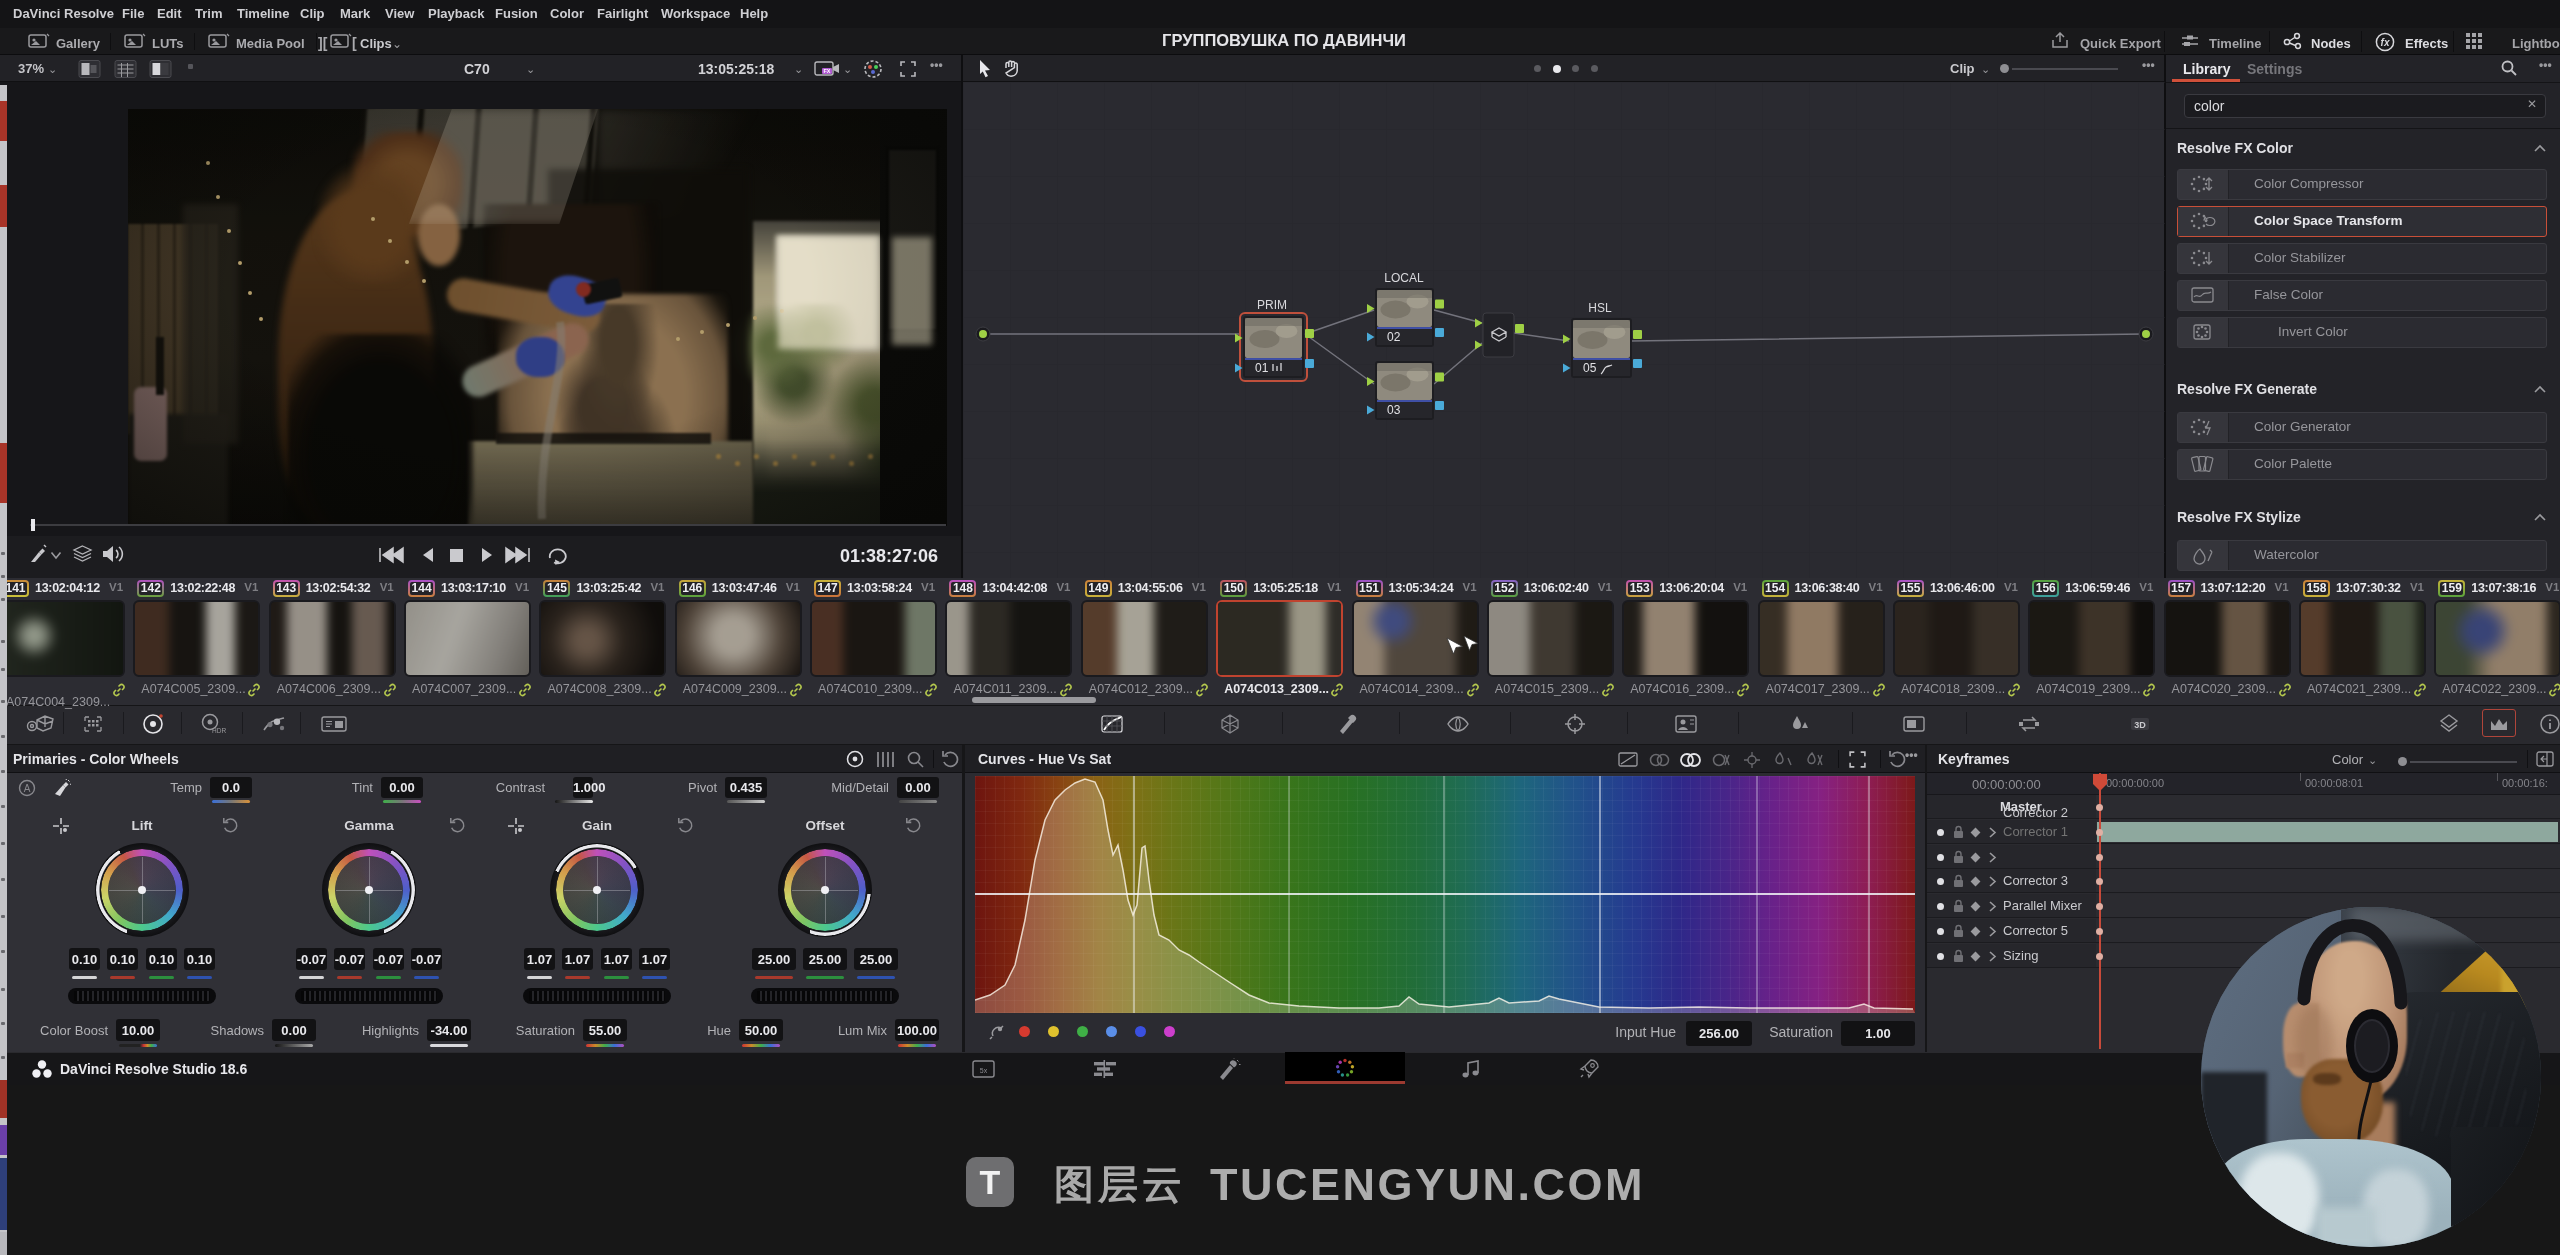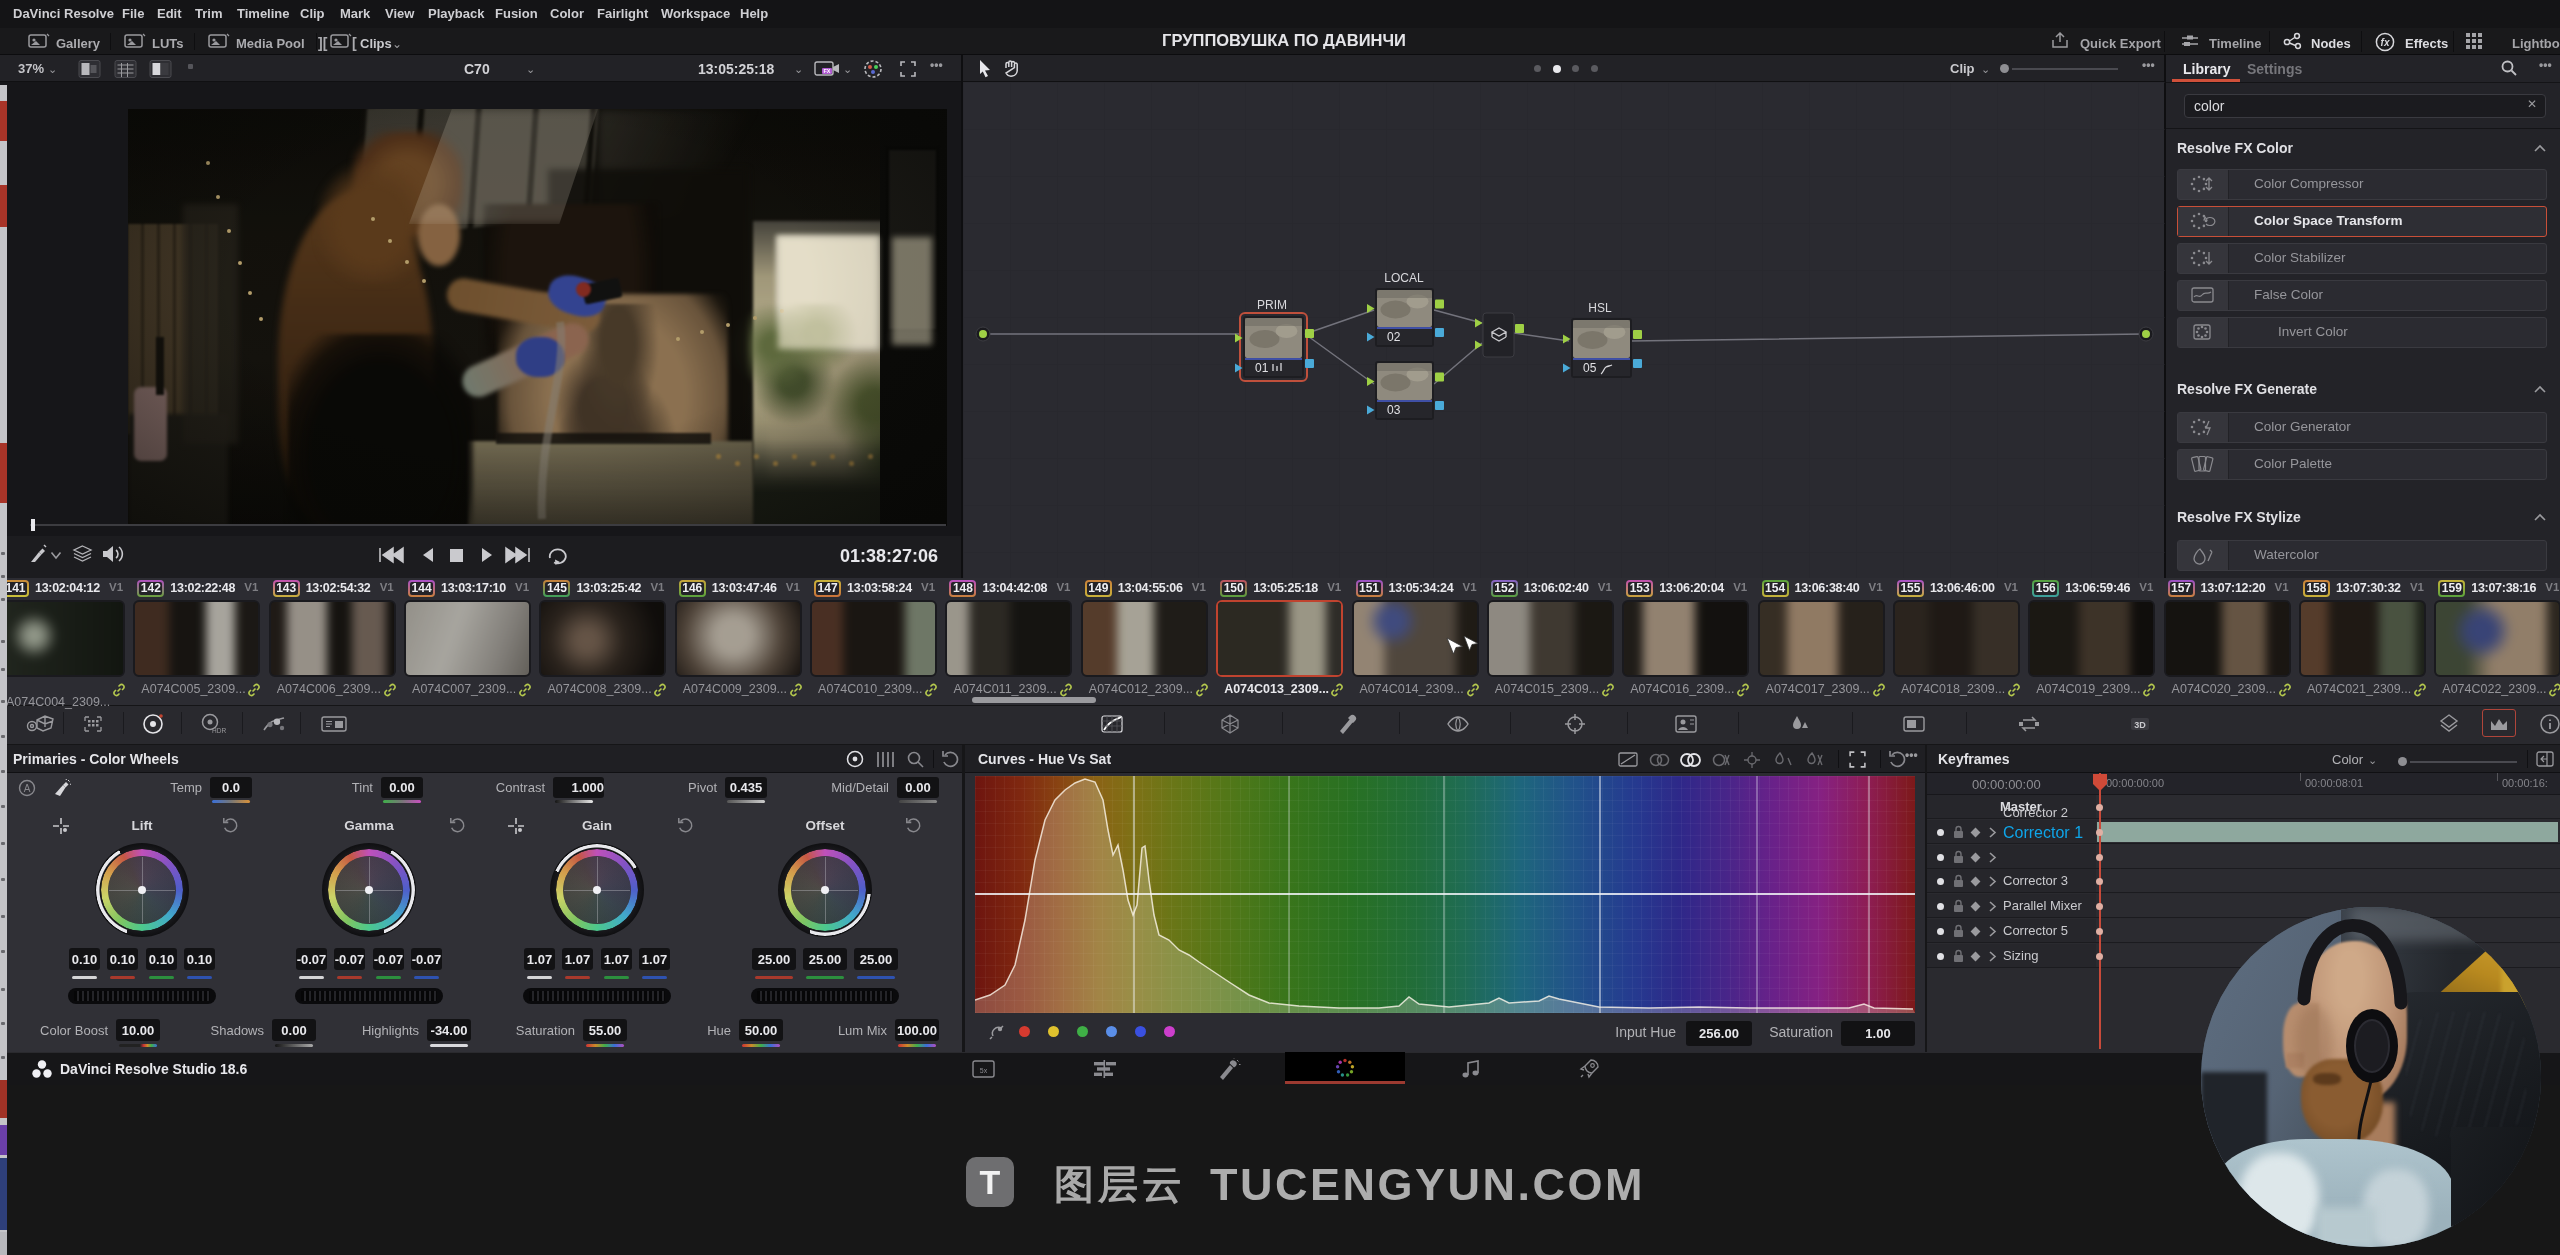--- a/index.html
+++ b/index.html
@@ -860,21 +860,21 @@
 <div class="vbox" style="left:210px;top:777px;width:42px;height:21px;">
       <div style="padding-top:3px">0.0</div>
     </div>
 <div class="abs" style="left:212px;top:800px;width:38px;height:3px;border-radius:2px;background:linear-gradient(90deg,#3a6fd8,#777,#d8913a);"></div>
 <div class="txt" style="left:373px;top:780px;transform:translateX(-100%);font-size:13px;color:#b2b2b6;font-weight:normal;">Tint</div>
 <div class="vbox" style="left:381px;top:777px;width:42px;height:21px;">
       <div style="padding-top:3px">0.00</div>
     </div>
 <div class="abs" style="left:383px;top:800px;width:38px;height:3px;border-radius:2px;background:linear-gradient(90deg,#3fae4a,#777,#c84fc0);"></div>
 <div class="txt" style="left:545px;top:780px;transform:translateX(-100%);font-size:13px;color:#b2b2b6;font-weight:normal;">Contrast</div>
-<div class="vbox" style="left:553px;top:777px;width:51px;height:21px;text-align:right;">
+<div class="vbox" style="left:573px;top:777px;width:20px;height:21px;">
       <div style="padding-top:3px">1.000</div>
     </div>
 <div class="abs" style="left:555px;top:800px;width:38px;height:3px;border-radius:2px;background:linear-gradient(90deg,#151515,#e8e8e8);"></div>
 <div class="txt" style="left:717px;top:780px;transform:translateX(-100%);font-size:13px;color:#b2b2b6;font-weight:normal;">Pivot</div>
 <div class="vbox" style="left:725px;top:777px;width:42px;height:21px;">
       <div style="padding-top:3px">0.435</div>
     </div>
 <div class="abs" style="left:727px;top:800px;width:38px;height:3px;border-radius:2px;background:linear-gradient(90deg,#555,#ccc);"></div>
 <div class="txt" style="left:889px;top:780px;transform:translateX(-100%);font-size:13px;color:#b2b2b6;font-weight:normal;">Mid/Detail</div>
 <div class="vbox" style="left:897px;top:777px;width:42px;height:21px;">
@@ -1143,21 +1143,21 @@
 <div class="abs" style="left:2096px;top:820px;width:464px;height:24px;background:#2b2b30;border-bottom:1px solid #1b1b1f;"></div>
 <div class="abs" style="left:1937px;top:829px;width:7px;height:7px;border-radius:50%;background:#e0e0e4;"></div>
 <svg class="abs" style="left:1952px;top:825px" width="13" height="14" viewBox="0 0 13 14">
       <rect x="2" y="6" width="9" height="7" rx="1" fill="#707075"></rect>
       <path d="M4 6 V4 a2.5 2.5 0 0 1 5 0 V6" fill="none" stroke="#707075" stroke-width="1.4"></path>
     </svg>
     <div class="abs" style="left:1972px;top:829px;width:7px;height:7px;background:#9a9a9e;transform:rotate(45deg);"></div>
 <svg class="abs" style="left:1988px;top:827px" width="9" height="11" viewBox="0 0 9 11">
       <path d="M2 1 L7 5.5 L2 10" stroke="#9a9a9e" stroke-width="1.6" fill="none"></path>
     </svg>
-    <div class="txt" style="left:2003px;top:823.8px;font-size:16px;color:#0ea5e9;font-weight:normal;">Corrector 1</div>
+    <div class="txt" style="left:2003px;top:823.8px;font-size:13px;color:#737373;font-weight:normal;">Corrector 1</div>
 <div class="abs" style="left:1927px;top:845px;width:169px;height:24px;background:#26262b;border-bottom:1px solid #1b1b1f;"></div>
 <div class="abs" style="left:2096px;top:845px;width:464px;height:24px;background:#2b2b30;border-bottom:1px solid #1b1b1f;"></div>
 <div class="abs" style="left:1937px;top:854px;width:7px;height:7px;border-radius:50%;background:#e0e0e4;"></div>
 <svg class="abs" style="left:1952px;top:850px" width="13" height="14" viewBox="0 0 13 14">
       <rect x="2" y="6" width="9" height="7" rx="1" fill="#707075"></rect>
       <path d="M4 6 V4 a2.5 2.5 0 0 1 5 0 V6" fill="none" stroke="#707075" stroke-width="1.4"></path>
     </svg>
     <div class="abs" style="left:1972px;top:854px;width:7px;height:7px;background:#9a9a9e;transform:rotate(45deg);"></div>
 <svg class="abs" style="left:1988px;top:852px" width="9" height="11" viewBox="0 0 9 11">
       <path d="M2 1 L7 5.5 L2 10" stroke="#9a9a9e" stroke-width="1.6" fill="none"></path>

